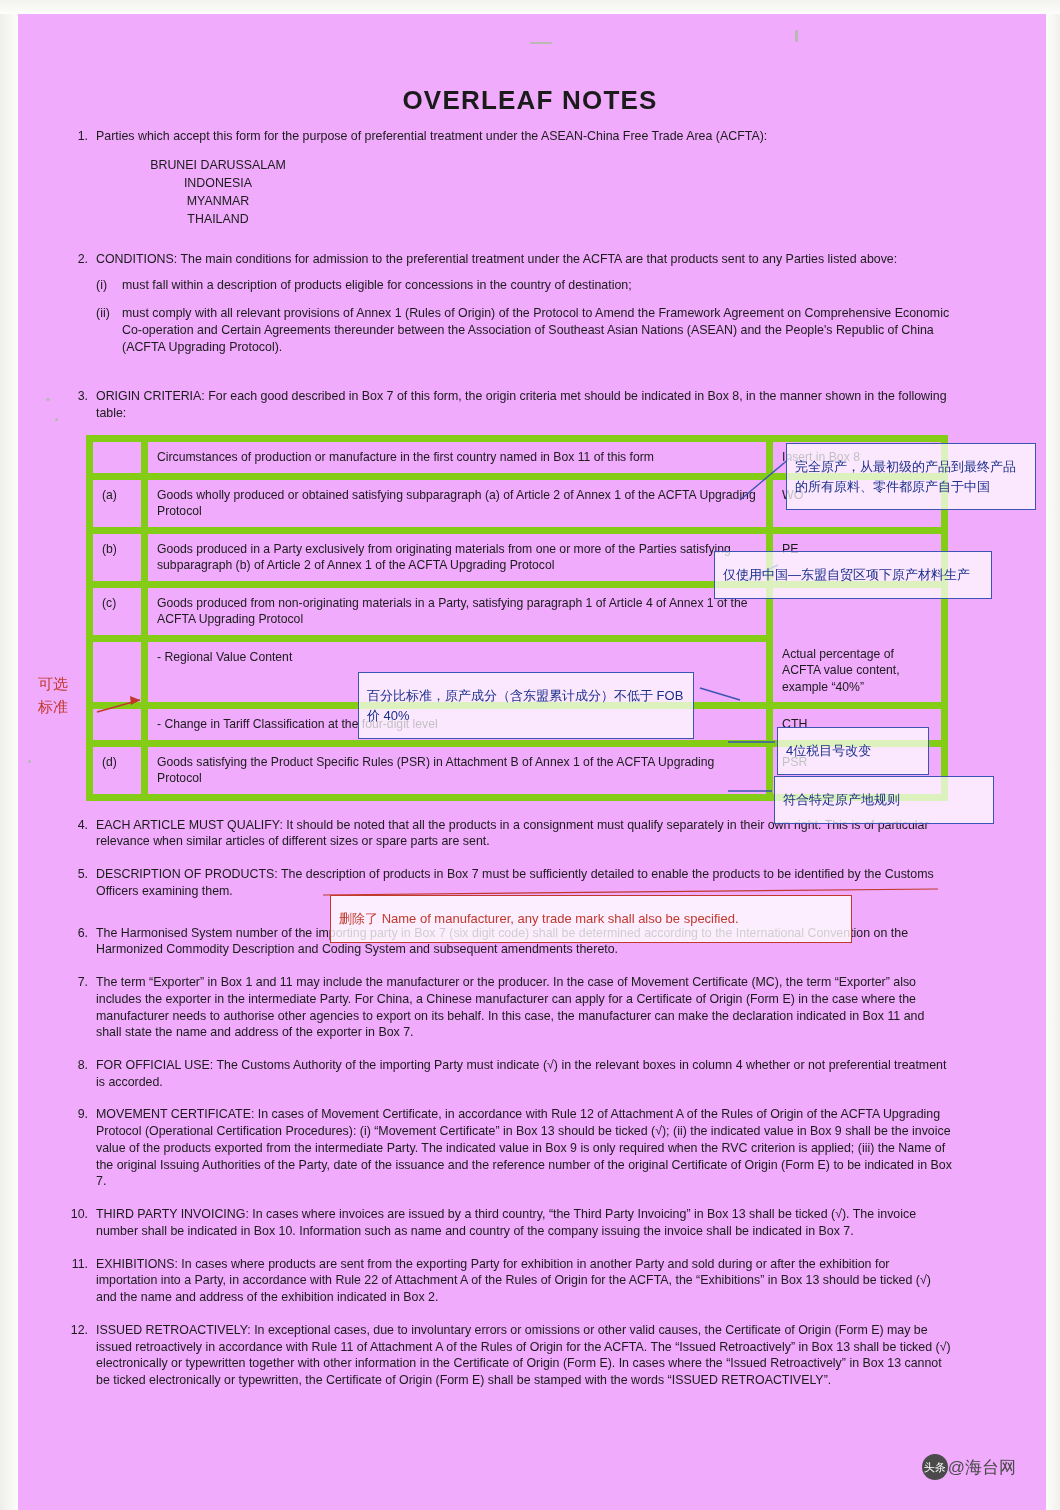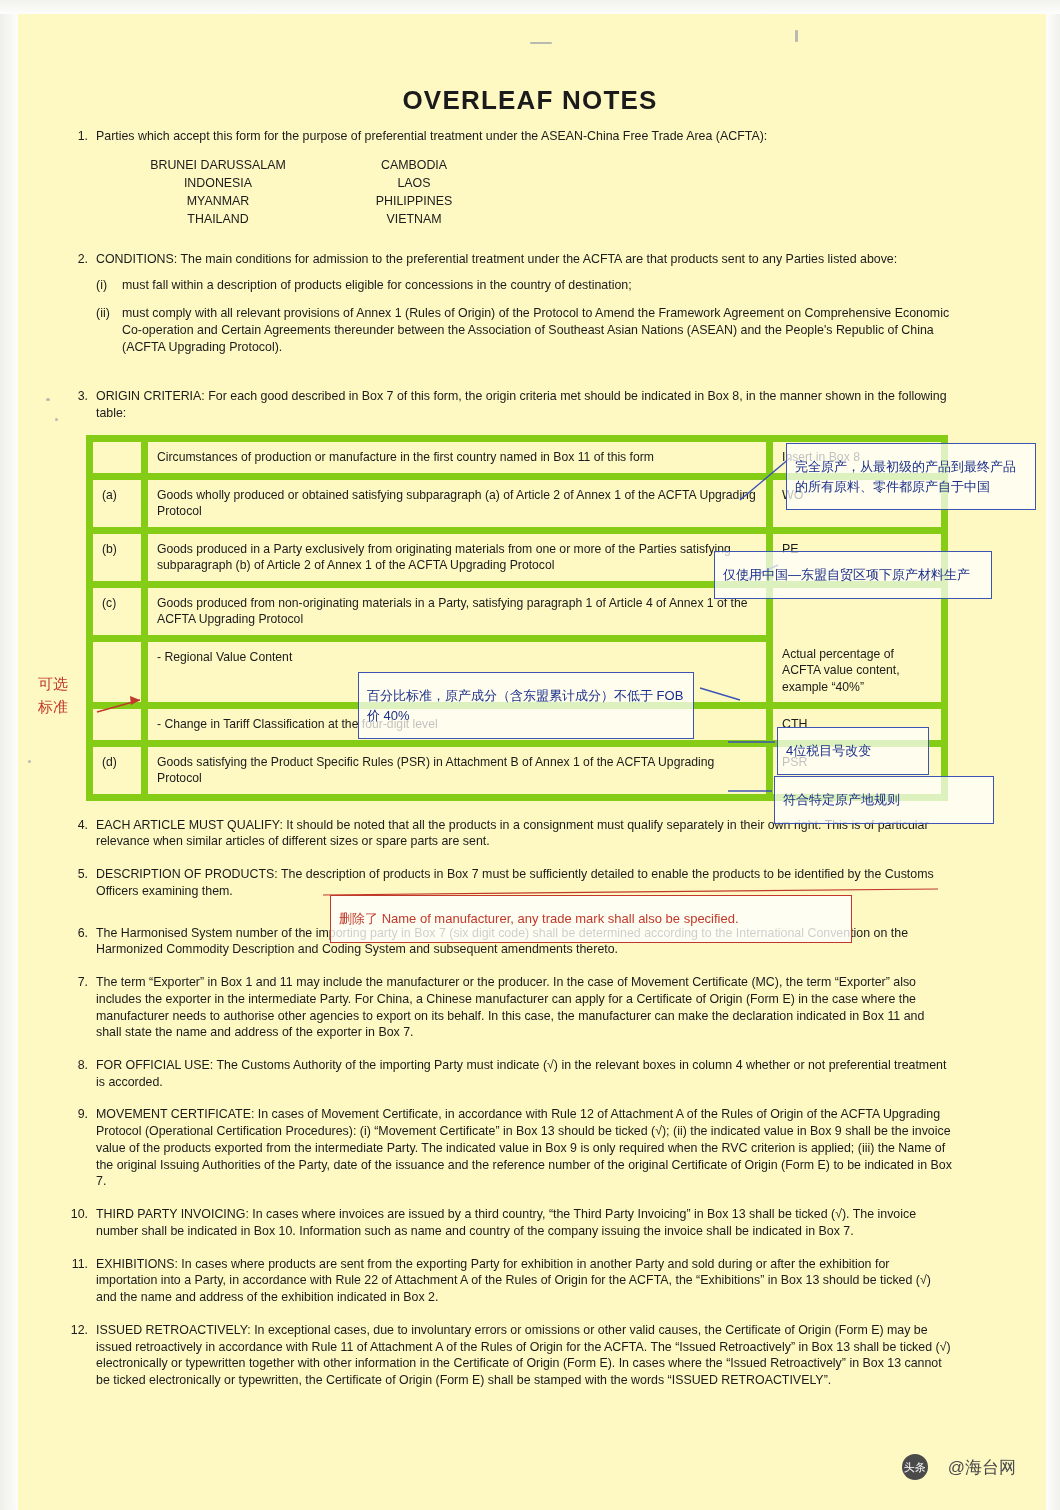--- a/index.html
+++ b/index.html
@@ -6,21 +6,21 @@
   body {
     width:1060px; height:1510px;
     background:#ffffff;
     font-family:"Liberation Sans", sans-serif;
     color:#1b1b1b;
     position:relative;
     overflow:hidden;
   }
   .page {
     position:absolute; inset:0;
-    background:#fef9c3;
+    background:#f0abfc;
   }
   
   .scan-edge-l { position:absolute; left:0; top:0; width:18px; height:100%; background:linear-gradient(90deg,#efefea,#fdfdfb); }
   .scan-edge-r { position:absolute; right:0; top:0; width:14px; height:100%; background:linear-gradient(270deg,#f0f0ec,#fdfdfb); }
   .scan-edge-t { position:absolute; left:0; top:0; width:100%; height:14px; background:linear-gradient(180deg,#f2f2ee,#fdfdfb); }
 
   h1.title {
     position:absolute; top:85px; left:0; width:1060px;
     text-align:center;
     font-size:26px; font-weight:bold; letter-spacing:1.2px;
@@ -79,21 +79,21 @@
     font-family:Liberation Sans, sans-serif;
   }
   .anno.red {
     color:#c0392b; border-color:#c0392b; background:rgba(255,255,255,0.78);
   }
   .anno.plain { border:none; background:none; }
   svg.overlay { position:absolute; left:0; top:0; width:1060px; height:1510px; pointer-events:none; }
 
   .watermark {
     position:absolute; right:44px; bottom:30px;
-    display:flex; align-items:center; gap:20px;
+    display:flex; align-items:center; gap:0;
     color:#4a4a4a; font-size:17px;
   }
   .wm-logo {
     width:26px; height:26px; border-radius:50%;
     background:#4a4a4a; color:#fff; font-size:11px;
     display:flex; align-items:center; justify-content:center;
     line-height:1;
   }
   .speck { position:absolute; background:#b9b9b3; border-radius:50%; }
 </style>
@@ -118,26 +118,20 @@
     <div class="item">
       <div class="num">1.</div>
       <div class="body">
         <div>Parties which accept this form for the purpose of preferential treatment under the ASEAN-China Free Trade Area (ACFTA):</div>
         <div class="countries">
           <div class="col">
             <div>BRUNEI DARUSSALAM</div>
             <div>INDONESIA</div>
             <div>MYANMAR</div>
             <div>THAILAND</div>
-          </div>
-          <div class="col">
-            <div>CAMBODIA</div>
-            <div>LAOS</div>
-            <div>PHILIPPINES</div>
-            <div>VIETNAM</div>
           </div>
         </div>
       </div>
     </div>
 
     <div class="gap-lg"></div>
 
     <div class="item">
       <div class="num">2.</div>
       <div class="body">

